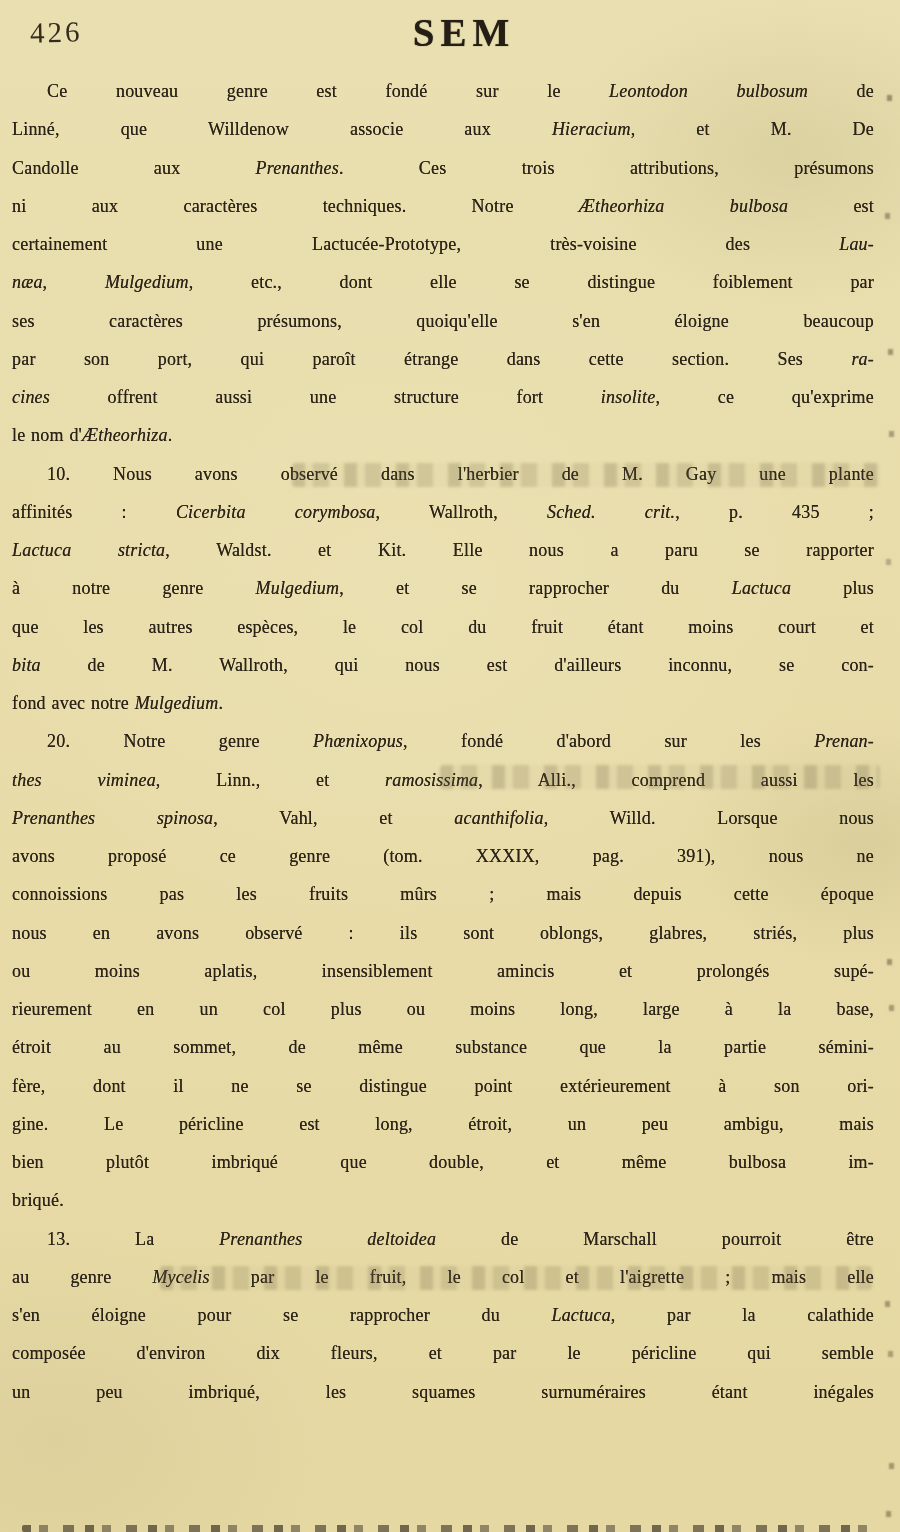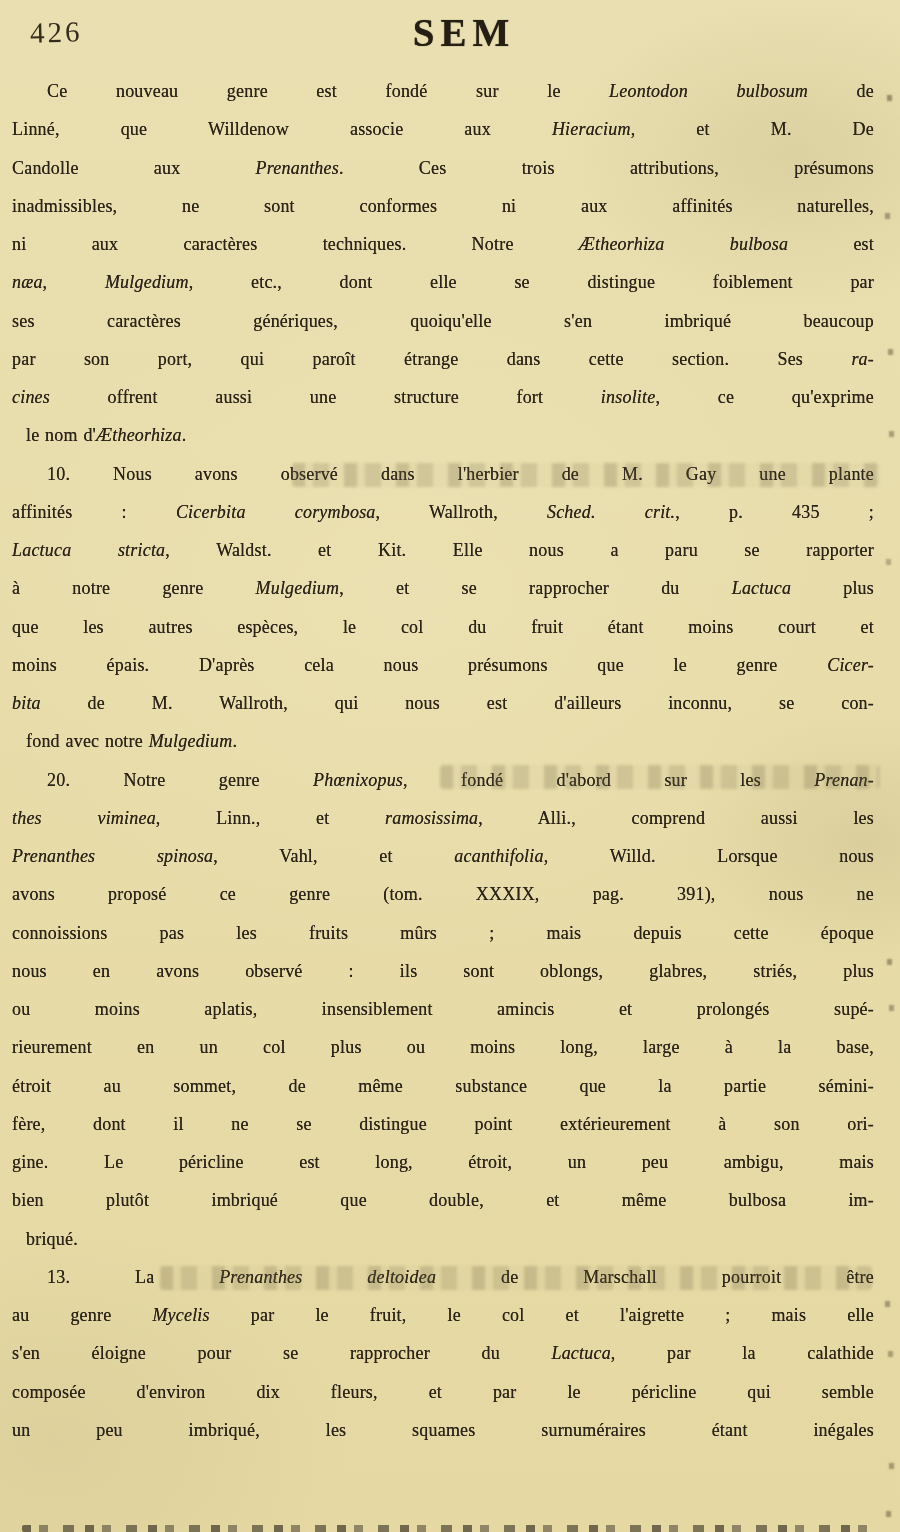--- a/index.html
+++ b/index.html
@@ -40,21 +40,21 @@
     text-shadow: 0 0 0.5px rgba(43,35,24,0.85);
   }
   .line {
     height: 38.25px;
     line-height: 38.25px;
     text-align: justify;
     text-align-last: justify;
     white-space: nowrap;
     overflow: visible;
   }
-  .line-end { text-align-last: left; margin-left: 14px; }
+  .line-end { text-align-last: left; }
   .line-indent { text-indent: 35px; }
   .it { font-style: italic; }
   .ghost {
     position: absolute;
     background: repeating-linear-gradient(90deg,
       rgba(118,108,72,0.38) 0px 13px,
       rgba(118,108,72,0.07) 13px 21px,
       rgba(118,108,72,0.30) 21px 37px,
       rgba(118,108,72,0.05) 37px 52px);
     filter: blur(1.6px);
@@ -99,33 +99,32 @@
 <div class="paper"></div>
 
 <div class="page-number">426</div>
 
 <div class="running-header">SEM</div>
 
 <div class="text-block">
     <div class="line line-indent"><span>Ce nouveau genre est fondé sur le </span><span class="it">Leontodon bulbosum</span><span> de</span></div>
     <div class="line"><span>Linné, que Willdenow associe aux </span><span class="it">Hieracium</span><span>, et M. De</span></div>
     <div class="line"><span>Candolle aux </span><span class="it">Prenanthes</span><span>. Ces trois attributions, présumons</span></div>
-    <div class="line"><span>inadmissibles, ne sont conformes ni aux affinités naturelles,</span></div>
     <div class="line"><span>ni aux caractères techniques. Notre </span><span class="it">Ætheorhiza bulbosa</span><span> est</span></div>
+    <div class="line"><span>certainement une Lactucée-Prototype, très-voisine des </span><span class="it">Lau-</span></div>
     <div class="line"><span class="it">næa</span><span>, </span><span class="it">Mulgedium</span><span>, etc., dont elle se distingue foiblement par</span></div>
-    <div class="line"><span>ses caractères génériques, quoiqu'elle s'en imbriqué beaucoup</span></div>
+    <div class="line"><span>ses caractères présumons, quoiqu'elle s'en éloigne beaucoup</span></div>
     <div class="line"><span>par son port, qui paroît étrange dans cette section. Ses </span><span class="it">ra-</span></div>
     <div class="line"><span class="it">cines</span><span> offrent aussi une structure fort </span><span class="it">insolite</span><span>, ce qu'exprime</span></div>
     <div class="line line-end"><span>le nom d'</span><span class="it">Ætheorhiza</span><span>.</span></div>
     <div class="line line-indent"><span>10. Nous avons observé dans l'herbier de M. Gay une plante</span></div>
     <div class="line"><span>affinités : </span><span class="it">Cicerbita corymbosa</span><span>, Wallroth, </span><span class="it">Sched. crit.</span><span>, p. 435 ;</span></div>
     <div class="line"><span class="it">Lactuca stricta</span><span>, Waldst. et Kit. Elle nous a paru se rapporter</span></div>
     <div class="line"><span>à notre genre </span><span class="it">Mulgedium</span><span>, et se rapprocher du </span><span class="it">Lactuca</span><span> plus</span></div>
     <div class="line"><span>que les autres espèces, le col du fruit étant moins court et</span></div>
-    <div class="line"><span>moins épais. D'après cela nous présumons que le genre </span><span class="it">Cicer-</span></div>
     <div class="line"><span class="it">bita</span><span> de M. Wallroth, qui nous est d'ailleurs inconnu, se con-</span></div>
     <div class="line line-end"><span>fond avec notre </span><span class="it">Mulgedium</span><span>.</span></div>
     <div class="line line-indent"><span>20. Notre genre </span><span class="it">Phœnixopus</span><span>, fondé d'abord sur les </span><span class="it">Prenan-</span></div>
     <div class="line"><span class="it">thes viminea</span><span>, Linn., et </span><span class="it">ramosissima</span><span>, Alli., comprend aussi les</span></div>
     <div class="line"><span class="it">Prenanthes spinosa</span><span>, Vahl, et </span><span class="it">acanthifolia</span><span>, Willd. Lorsque nous</span></div>
     <div class="line"><span>avons proposé ce genre (tom. XXXIX, pag. 391), nous ne</span></div>
     <div class="line"><span>connoissions pas les fruits mûrs ; mais depuis cette époque</span></div>
     <div class="line"><span>nous en avons observé : ils sont oblongs, glabres, striés, plus</span></div>
     <div class="line"><span>ou moins aplatis, insensiblement amincis et prolongés supé-</span></div>
     <div class="line"><span>rieurement en un col plus ou moins long, large à la base,</span></div>

